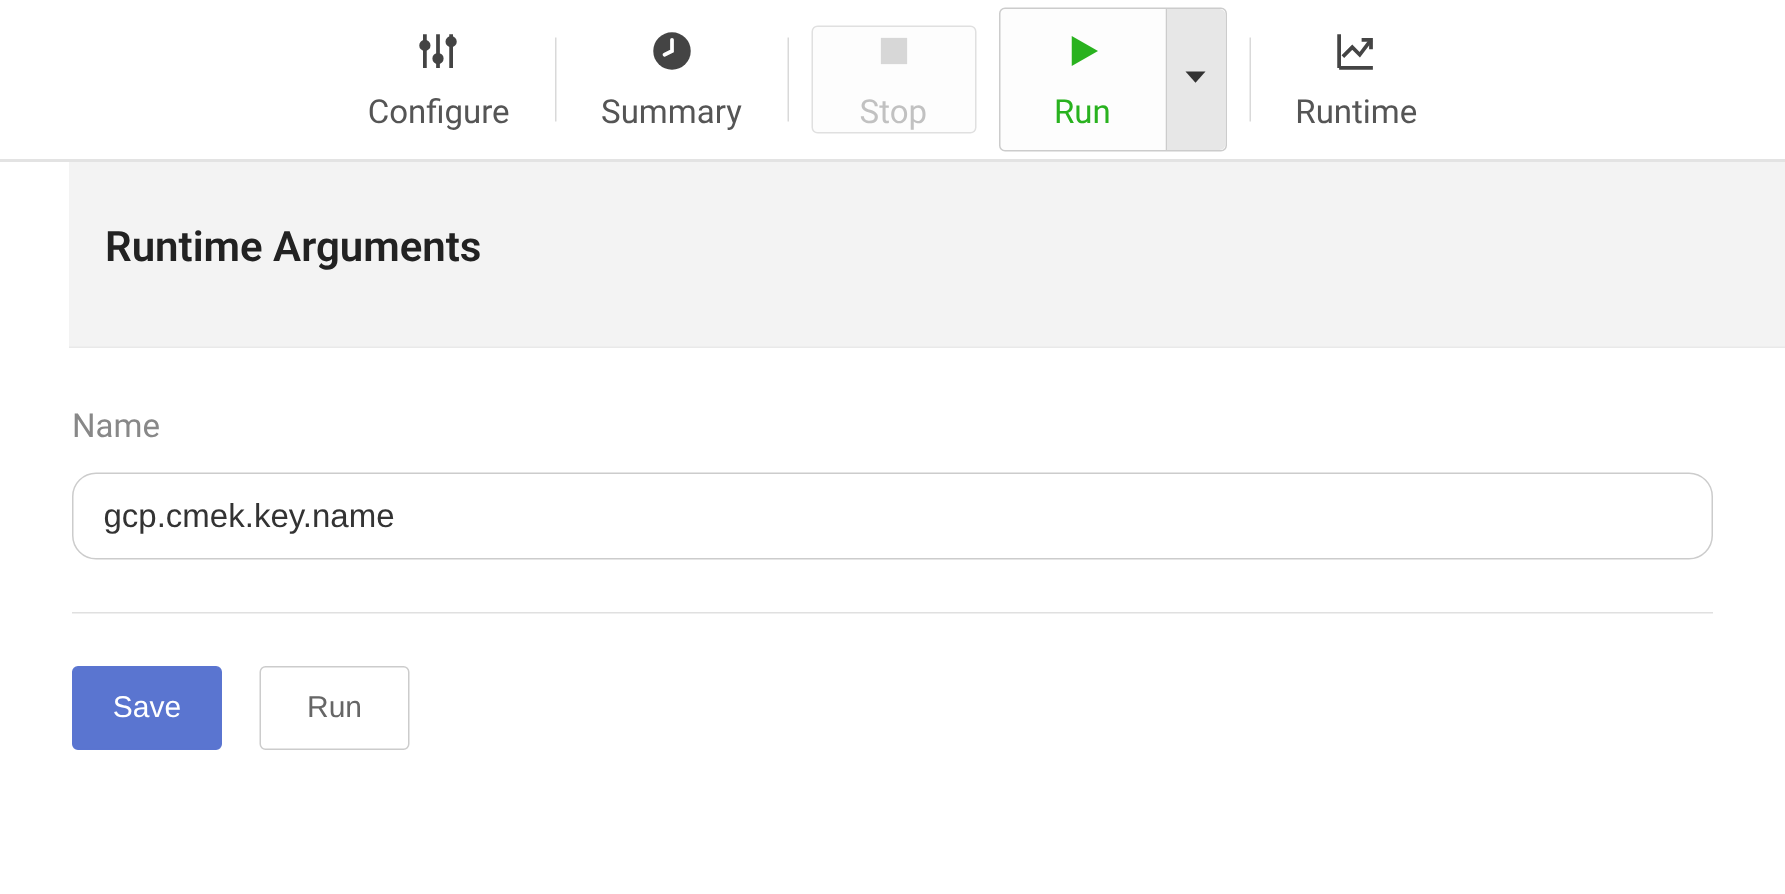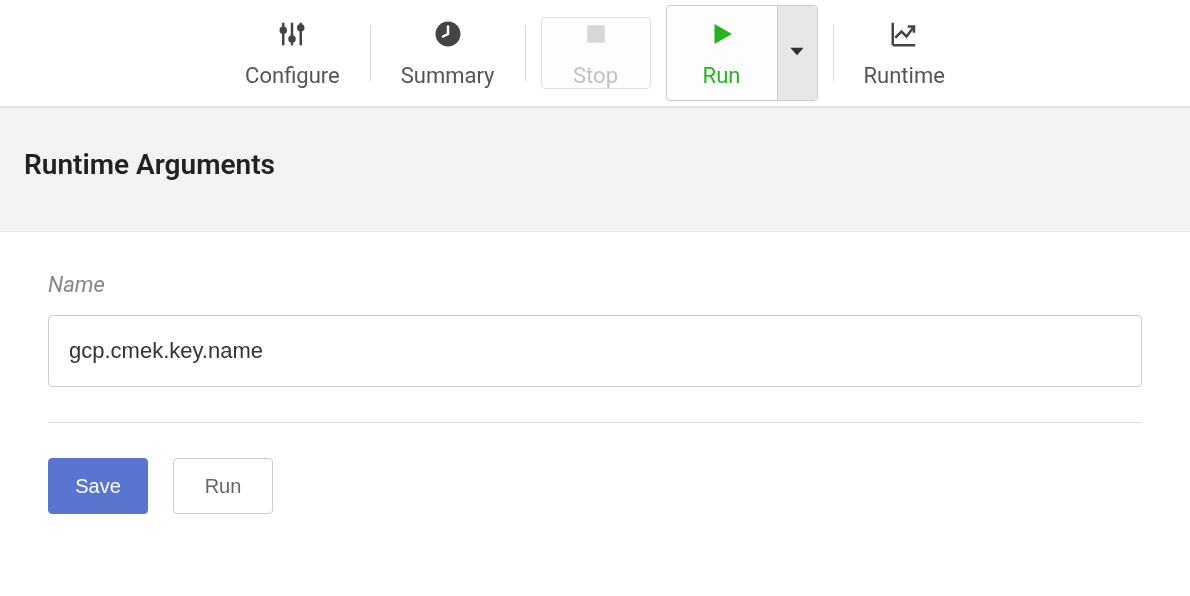--- a/index.html
+++ b/index.html
@@ -81,20 +81,21 @@
     border-top-right-radius: 4px;
     border-bottom-right-radius: 4px;
     cursor: pointer;
   }
 
   
   .header-bar {
     background: #f3f3f3;
     padding: 40px 48px 50px 24px;
     border-bottom: 1px solid #e9e9e9;
+    margin-left: 46px;
   }
   .header-bar h2 {
     font-size: 28px;
     font-weight: 600;
     color: #222;
   }
 
   
   .form-area {
     padding: 40px 48px;
@@ -106,29 +107,28 @@
     border-bottom: 1px solid #e0e0e0;
     margin-bottom: 35px;
   }
   .form-col { flex: 1; }
   .form-col label {
     display: block;
     font-size: 22px;
     color: #888;
     margin-bottom: 18px;
     font-weight: 400;
-    font-style: italic;
   }
   .text-input {
     width: 100%;
-    height: 72px;
+    height: 58px;
     font-size: 22px;
     color: #333;
     border: 1px solid #ccc;
-    border-radius: 4px;
+    border-radius: 16px;
     padding: 0 20px;
     outline: none;
     background: #fff;
   }
   .text-input.focused { border-color: #6ca0e8; }
 
   .action-row { display: flex; gap: 25px; }
   .btn {
     height: 56px;
     min-width: 100px;

